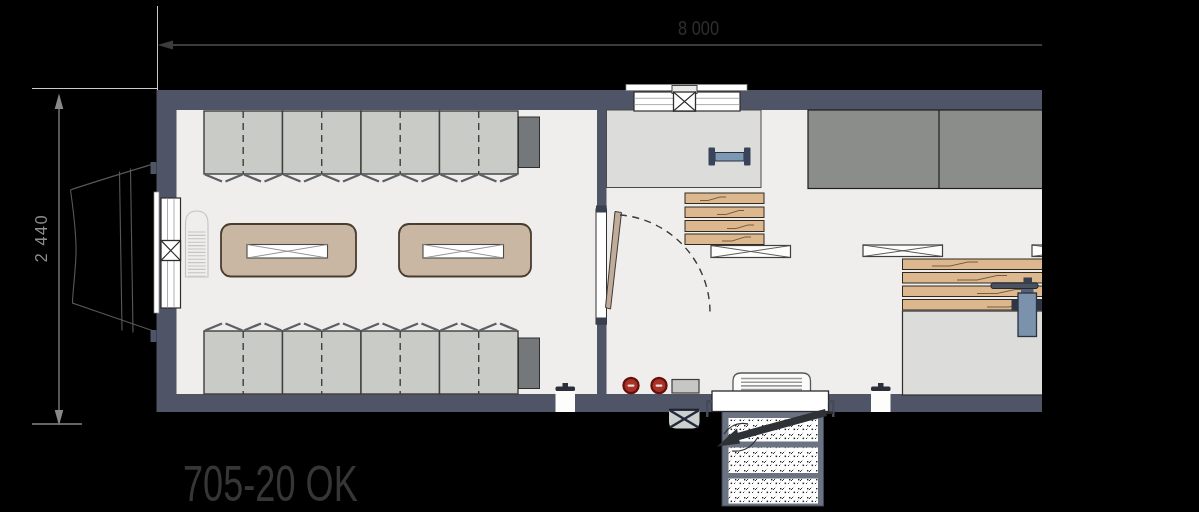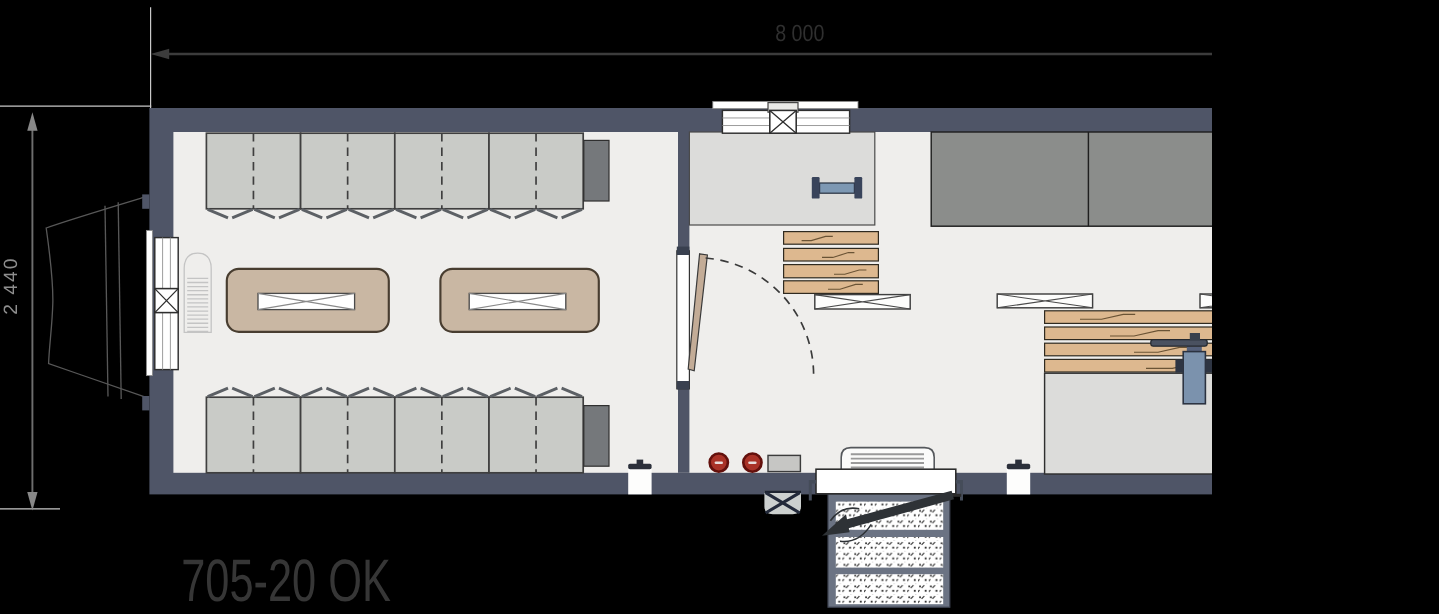--- a/index.html
+++ b/index.html
@@ -1,17 +1,17 @@
 <!DOCTYPE html>
 <html><head>
 <meta charset="utf-8">
 <style>
   html,body{margin:0;padding:0;background:#000;}
   .page{position:relative;width:1010px;height:512px;background:#8b5cf6;overflow:hidden;
-        font-family:"Liberation Sans", sans-serif;}
+        font-family:"Liberation Sans", sans-serif;margin-left:32px;}
   svg{display:block;}
 </style>
 </head>
 <body>
 <div class="page">
 <svg width="1199" height="512" viewBox="0 0 1199 512" xmlns="http://www.w3.org/2000/svg">
 <defs>
   <pattern id="hatch" width="9" height="9" patternUnits="userSpaceOnUse">
     <line x1="-1" y1="8" x2="8" y2="-1" stroke="#2e2e2e" stroke-width="1" stroke-dasharray="3.2 2.4"></line>
     <rect x="5.6" y="5.6" width="1.5" height="1.5" fill="#222"></rect>

